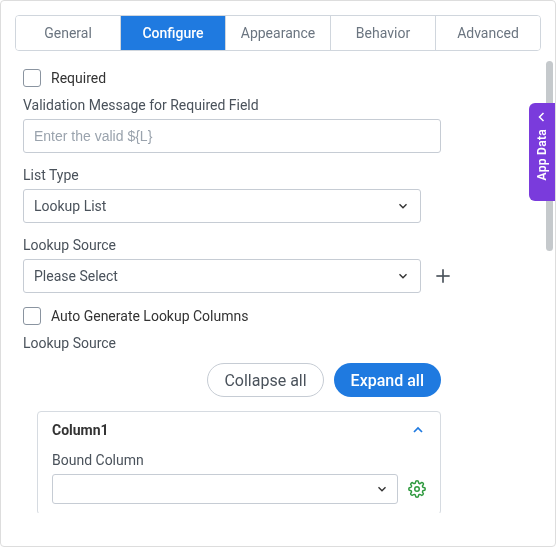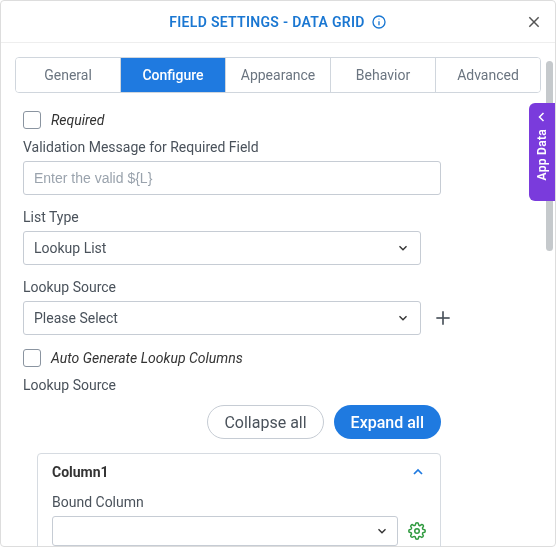--- a/index.html
+++ b/index.html
@@ -98,21 +98,20 @@
     width: 7px;
     height: 190px;
     background: #c5c9cc;
     border-radius: 4px;
   }
   .checkbox-row {
     display: flex;
     align-items: center;
     gap: 10px;
     margin-bottom: 10px;
-    font-style: italic;
   }
   .checkbox {
     width: 18px;
     height: 18px;
     border: 1.5px solid #8a94a0;
     border-radius: 3px;
     background: #fff;
     cursor: pointer;
   }
   .field-label {
@@ -253,36 +252,20 @@
     margin-top: 6px;
     letter-spacing: 0.3px;
   }
   svg { display: block; }
 </style>
 </head>
 <body>
 
 <div class="dialog">
 
-  <div class="dialog-header">
-    <span class="dialog-title">FIELD SETTINGS - DATA GRID</span>
-    <span class="info-icon">
-      <svg width="16" height="16" viewBox="0 0 24 24" fill="none" stroke="#1a77d2" stroke-width="2">
-        <circle cx="12" cy="12" r="9"></circle>
-        <line x1="12" y1="11" x2="12" y2="17"></line>
-        <circle cx="12" cy="7.5" r="0.8" fill="#1a77d2" stroke="none"></circle>
-      </svg>
-    </span>
-    <div class="close-btn">
-      <svg width="16" height="16" viewBox="0 0 24 24" fill="none" stroke="#555" stroke-width="2.2">
-        <line x1="5" y1="5" x2="19" y2="19"></line>
-        <line x1="19" y1="5" x2="5" y2="19"></line>
-      </svg>
-    </div>
-  </div>
 
   <div class="tabs-row">
     <div class="tabs">
       <div class="tab">General</div>
       <div class="tab active">Configure</div>
       <div class="tab">Appearance</div>
       <div class="tab">Behavior</div>
       <div class="tab">Advanced</div>
     </div>
   </div>

